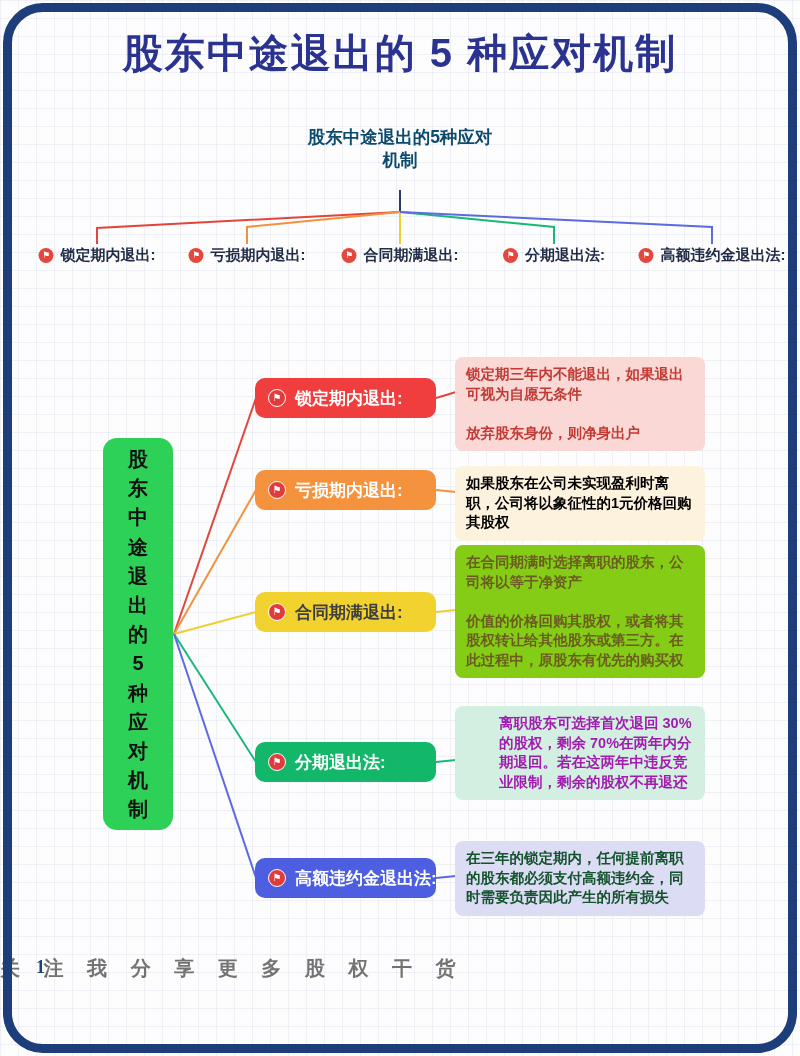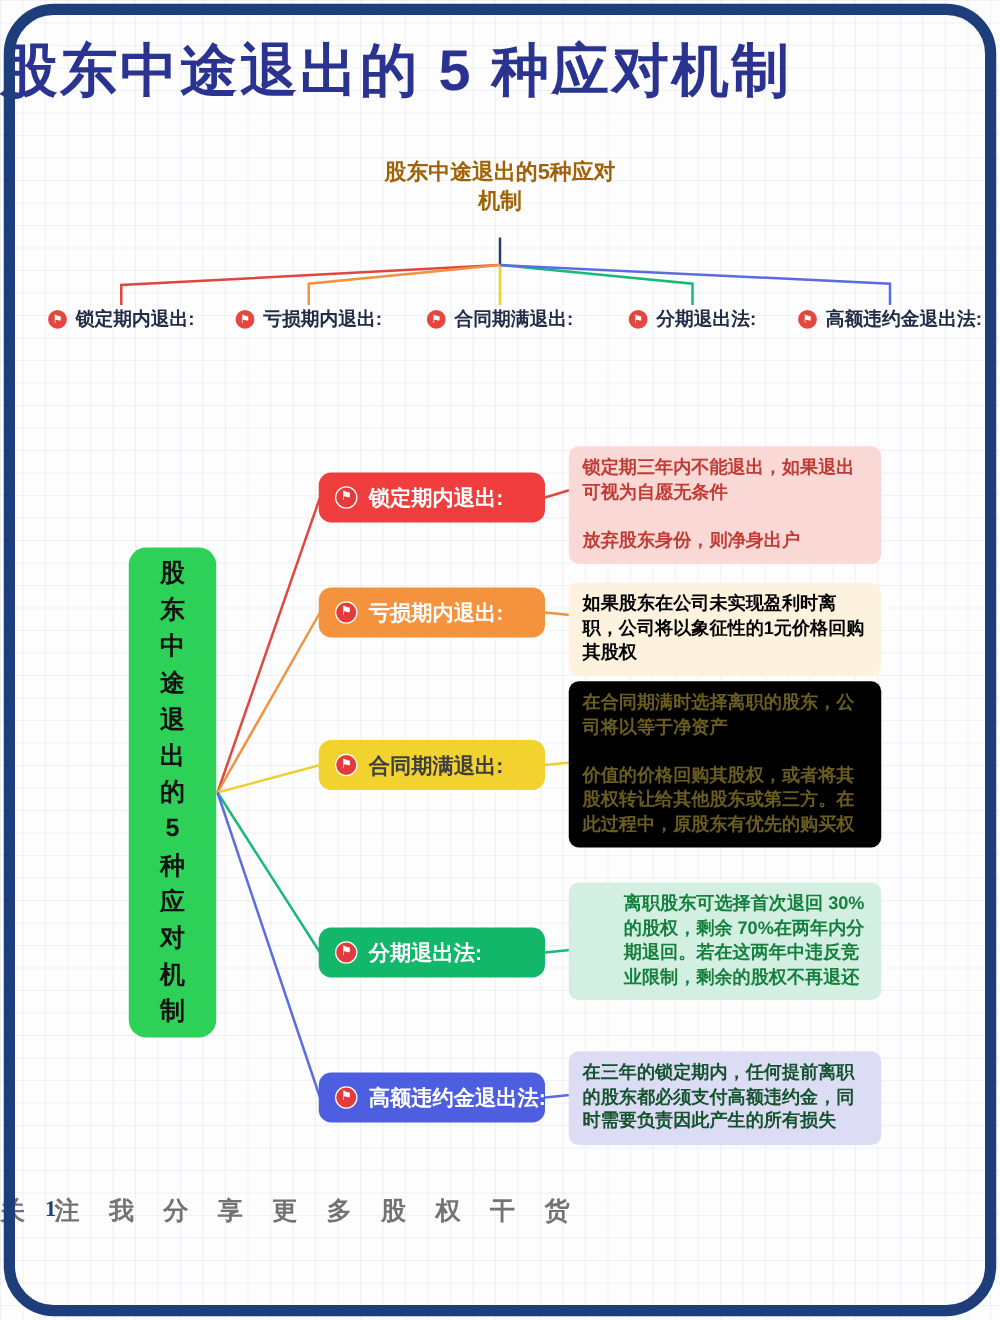--- a/index.html
+++ b/index.html
@@ -10,28 +10,28 @@
     background-image:
       linear-gradient(rgba(110,135,180,0.10) 1px, transparent 1px),
       linear-gradient(90deg, rgba(110,135,180,0.10) 1px, transparent 1px);
     background-size:18px 18px;
   }
   .frame{
     position:absolute;inset:3px;border:9px solid #1d3e7a;border-radius:40px;
     pointer-events:none;z-index:5;
   }
   .title{
-    position:absolute;top:26px;left:0;width:800px;
-    font-size:46px;font-weight:bold;color:#2b3390;letter-spacing:2px;z-index:2;
+    position:absolute;top:26px;left:0;width:800px;text-align:center;
+    font-size:40px;font-weight:bold;color:#2b3390;letter-spacing:2px;z-index:2;
   }
   svg.lines{position:absolute;top:0;left:0;z-index:1;}
   
   .tm-root{
     position:absolute;top:126px;left:0;width:800px;text-align:center;
-    font-size:17.5px;font-weight:bold;color:#a16207;line-height:23px;z-index:2;
+    font-size:17.5px;font-weight:bold;color:#0c4a6e;line-height:23px;z-index:2;
   }
   .tbranch{
     position:absolute;top:246px;transform:translateX(-50%);
     display:flex;align-items:center;gap:7px;white-space:nowrap;z-index:2;
   }
   .tbranch .flag{
     width:15px;height:15px;border-radius:50%;background:#e4473d;color:#fff;
     display:flex;align-items:center;justify-content:center;font-size:9px;line-height:1;
   }
   .tbranch .tlabel{font-size:15px;font-weight:bold;color:#222c46;}
@@ -63,22 +63,22 @@
   .n3 .nlabel{color:#3f3f3f;}
   .n4{top:742px;background:#12b76a;}
   .n5{top:858px;background:#4d5fe0;}
   .desc{
     position:absolute;left:455px;width:250px;box-sizing:border-box;
     border-radius:8px;padding:8px 11px;font-size:14.5px;font-weight:bold;
     line-height:19.5px;white-space:pre-line;z-index:2;
   }
   .d1{top:357px;background:#f9d8d6;color:#c13a33;}
   .d2{top:466px;background:#fdf2de;color:#000000;}
-  .d3{top:545px;background:#000000;color:#6b5d20;}
-  .d4{top:706px;background:#d3efe1;color:#15803d;padding-left:44px;}
+  .d3{top:545px;background:#84cc16;color:#6b5d20;}
+  .d4{top:706px;background:#d3efe1;color:#a21caf;padding-left:44px;}
   .d5{top:841px;background:#dddcf5;color:#14532d;}
   .page-num{
     position:absolute;left:36px;top:957px;font-size:18px;font-weight:bold;
     color:#1d3e7a;z-index:2;font-family:"Liberation Serif","DejaVu Serif",serif;
   }
   .footer-text{
     position:absolute;top:955px;left:0;width:800px;
     font-size:20px;font-weight:bold;color:#737373;letter-spacing:9px;z-index:2;
   }
 </style>

